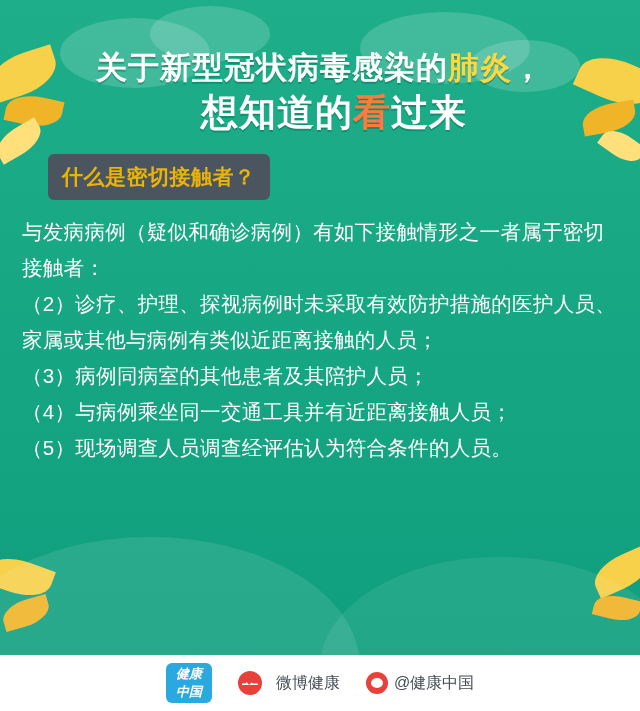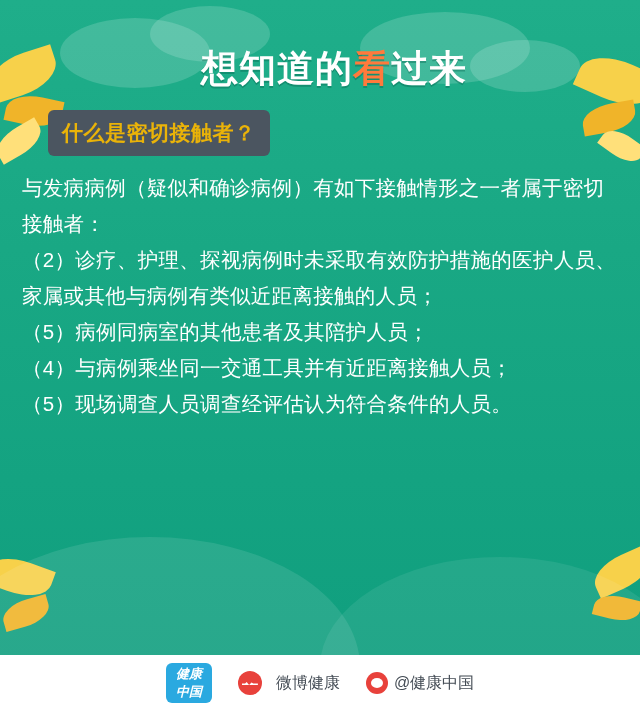--- a/index.html
+++ b/index.html
@@ -209,33 +209,36 @@
     <div class="leaf r3"></div>
     <div class="leaf bl1"></div>
     <div class="leaf bl2"></div>
     <div class="leaf br1"></div>
     <div class="leaf br2"></div>
     <div class="hill h1"></div>
     <div class="hill h2"></div>
   </div>
 
   <div class="headline">
+    <div class="line line1">
+      <span>关于新型冠状病毒感染的</span><span class="hl-accent">肺炎</span><span>，</span>
+    </div>
     <div class="line line2">
       <span>想知道的</span><span class="hl-accent2">看</span><span>过来</span>
     </div>
   </div>
 
   <div class="tag-wrap">
     <div class="section-tag">什么是密切接触者？</div>
   </div>
 
   <div class="card">
     <p>与发病病例（疑似和确诊病例）有如下接触情形之一者属于密切接触者：</p>
     <p class="indent">（2）诊疗、护理、探视病例时未采取有效防护措施的医护人员、家属或其他与病例有类似近距离接触的人员；</p>
-    <p class="indent">（5）病例同病室的其他患者及其陪护人员；</p>
+    <p class="indent">（3）病例同病室的其他患者及其陪护人员；</p>
     <p class="indent">（4）与病例乘坐同一交通工具并有近距离接触人员；</p>
     <p class="indent">（5）现场调查人员调查经评估认为符合条件的人员。</p>
   </div>
 
   <div class="footer">
     <div class="brand-badge">
       <span>健康</span>
       <span>中国</span>
     </div>
     <div class="weibo-health">

